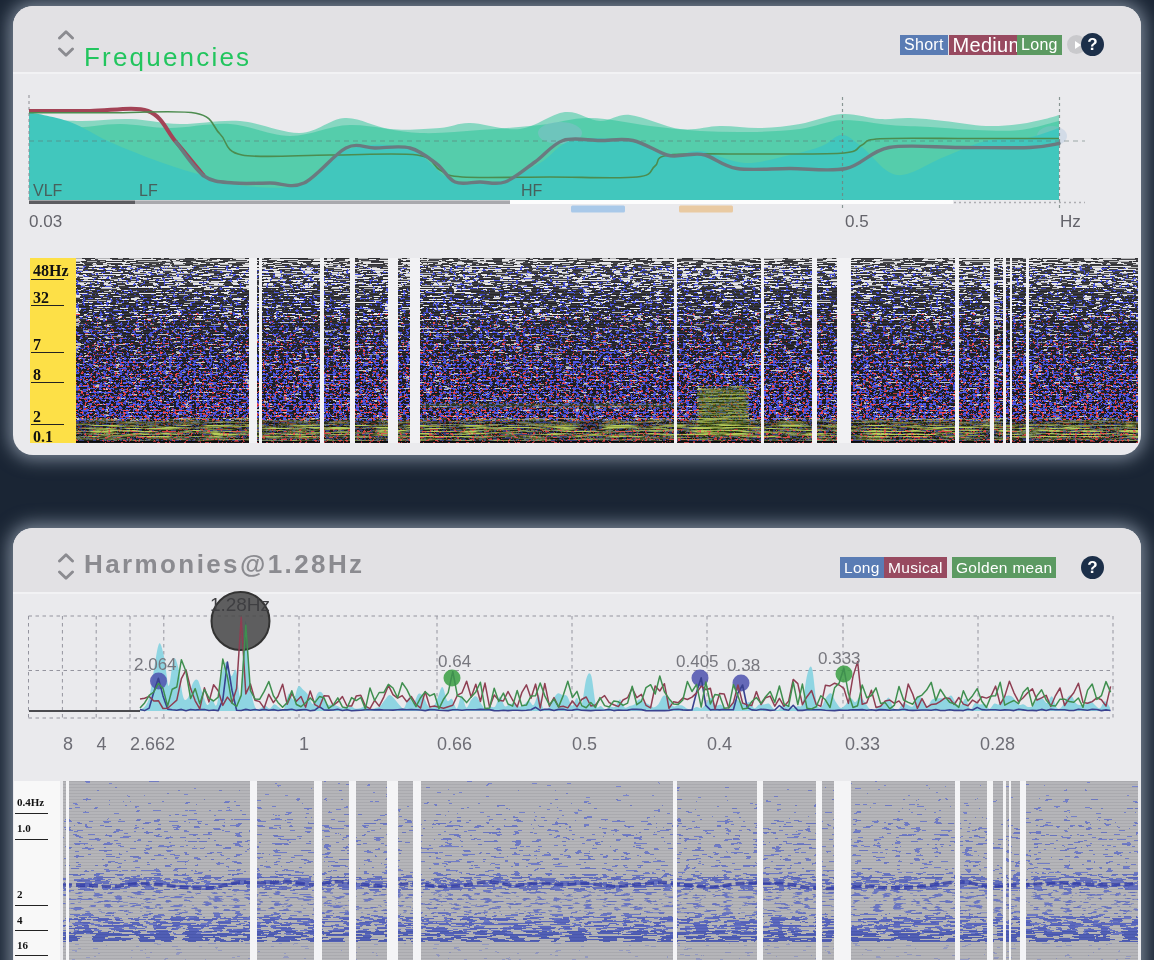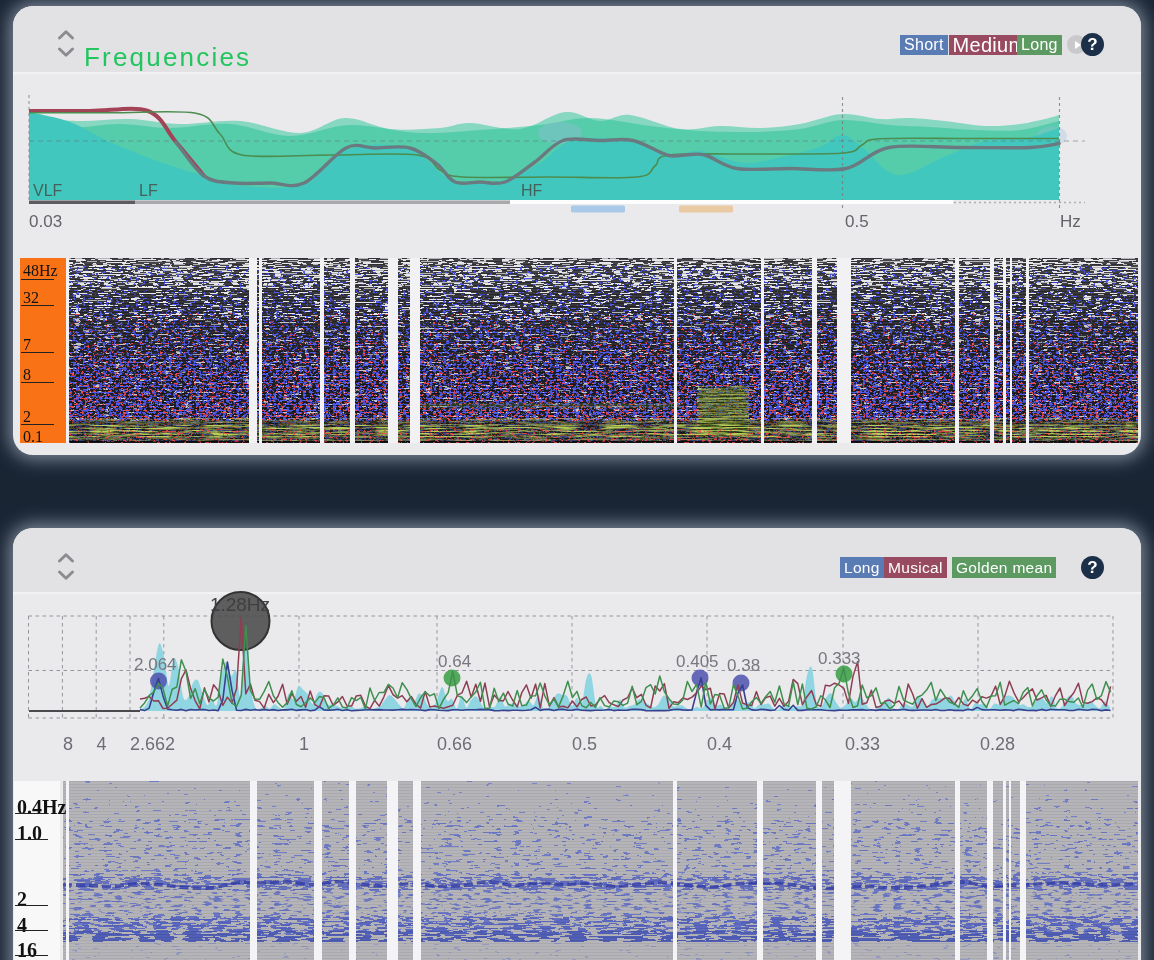--- a/index.html
+++ b/index.html
@@ -193,39 +193,40 @@
         <rect x="634" y="128" width="52" height="50" filter="url(#grn)" opacity="0.72"></rect>
         <rect y="160" width="1075" height="8" filter="url(#grn)" opacity="0.5"></rect>
         <rect y="167" width="1075" height="12" filter="url(#grn)"></rect>
         <rect y="178" width="1075" height="5" filter="url(#grn)" opacity="0.6"></rect>
         <rect y="183" width="1075" height="2" fill="#0d0d10"></rect>
 <rect x="0" y="171" width="1075" height="14" filter="url(#fRB)" opacity="0.75"></rect>
 </svg>
 <div style="position:absolute;left:0;top:0;width:1075px;height:185px;background:repeating-linear-gradient(180deg, rgba(0,0,0,0.22) 0px, rgba(0,0,0,0.22) 1px, rgba(255,255,255,0.03) 1px, rgba(255,255,255,0.03) 3px)"></div>
 <div style="position:absolute;left:3px;top:0;width:2.5px;height:185px;background:#f2f2f4"></div><div style="position:absolute;left:185.6px;top:0;width:8.4px;height:185px;background:#f2f2f4"></div><div style="position:absolute;left:195.8px;top:0;width:3.6px;height:185px;background:#f2f2f4"></div><div style="position:absolute;left:256.6px;top:0;width:4.2px;height:185px;background:#f2f2f4"></div><div style="position:absolute;left:287.3px;top:0;width:4.7px;height:185px;background:#f2f2f4"></div><div style="position:absolute;left:325px;top:0;width:10.4px;height:185px;background:#f2f2f4"></div><div style="position:absolute;left:347.3px;top:0;width:10.1px;height:185px;background:#f2f2f4"></div><div style="position:absolute;left:611px;top:0;width:3px;height:185px;background:#f2f2f4"></div><div style="position:absolute;left:698px;top:0;width:3.4px;height:185px;background:#f2f2f4"></div><div style="position:absolute;left:748.6px;top:0;width:5.3px;height:185px;background:#f2f2f4"></div><div style="position:absolute;left:773.8px;top:0;width:14.7px;height:185px;background:#f2f2f4"></div><div style="position:absolute;left:891.9px;top:0;width:3.7px;height:185px;background:#f2f2f4"></div><div style="position:absolute;left:926.6px;top:0;width:4.3px;height:185px;background:#f2f2f4"></div><div style="position:absolute;left:939.5px;top:0;width:3.7px;height:185px;background:#f2f2f4"></div><div style="position:absolute;left:946.5px;top:0;width:2.2px;height:185px;background:#f2f2f4"></div><div style="position:absolute;left:963px;top:0;width:3.4px;height:185px;background:#f2f2f4"></div>
 </div>
-<div style="position:absolute;left:20px;top:258px;width:46px;height:185px;background:#f97316;font-family:'Liberation Serif',serif;font-weight:normal;font-size:16px;color:#111">
+<div style="position:absolute;left:30px;top:258px;width:46px;height:185px;background:#fde047;font-family:'Liberation Serif',serif;font-weight:bold;font-size:16px;color:#111">
       <div style="position:absolute;left:3px;top:4px">48Hz</div>
       <div style="position:absolute;left:1px;top:20.5px;width:33px;border-top:1.6px solid #222"></div>
       <div style="position:absolute;left:3px;top:31px">32</div>
       <div style="position:absolute;left:1px;top:47px;width:33px;border-top:1.6px solid #222"></div>
       <div style="position:absolute;left:3px;top:78px">7</div>
       <div style="position:absolute;left:1px;top:94px;width:33px;border-top:1.6px solid #222"></div>
       <div style="position:absolute;left:3px;top:108px">8</div>
       <div style="position:absolute;left:1px;top:124px;width:33px;border-top:1.6px solid #222"></div>
       <div style="position:absolute;left:3px;top:150px">2</div>
       <div style="position:absolute;left:1px;top:166px;width:33px;border-top:1.6px solid #222"></div>
       <div style="position:absolute;left:3px;top:170px">0.1</div>
     </div>
 
 <div style="position:absolute;left:13px;top:528px;width:1128px;height:64px;background:#e2e1e4;border-radius:20px 20px 0 0;border-bottom:2px solid #f2f2f4"></div>
 <svg style="position:absolute;left:55px;top:553px" width="22" height="27" viewBox="0 0 22 27">
 <path d="M4.5 8 L11 1.8 L17.5 8" fill="none" stroke="#8b8b90" stroke-width="2.9" stroke-linecap="round" stroke-linejoin="round"></path>
 <path d="M4.5 19 L11 25.2 L17.5 19" fill="none" stroke="#8b8b90" stroke-width="2.9" stroke-linecap="round" stroke-linejoin="round"></path>
 </svg>
+<div style="position:absolute;left:84px;top:549px;font-size:26px;letter-spacing:2.4px;color:#8b8b90;font-weight:bold">Harmonies@1.28Hz</div>
 <div style="position:absolute;left:840px;top:556.5px;height:21px;line-height:21px;padding:0 4px;background:#5a7cb4;color:#fff;font-size:15.5px;letter-spacing:0.3px">Long</div>
 <div style="position:absolute;left:884px;top:556.5px;height:21px;line-height:21px;padding:0 4px;background:#984a60;color:#fff;font-size:15.5px;letter-spacing:0.3px">Musical</div>
 <div style="position:absolute;left:952px;top:556.5px;height:21px;line-height:21px;padding:0 4px;background:#5c9a62;color:#fff;font-size:15.5px;letter-spacing:0.3px">Golden mean</div>
 <div style="position:absolute;left:1081px;top:556px;width:23px;height:23px;border-radius:50%;background:#1c2f49;color:#fff;font-size:17px;font-weight:bold;text-align:center;line-height:23px">?</div>
 
 <svg style="position:absolute;left:0;top:0" width="1154" height="780" viewBox="0 0 1154 780">
 <line x1="28.5" y1="616" x2="28.5" y2="718" stroke="#94949e" stroke-width="1" stroke-dasharray="3.5,3.5"></line>
       <line x1="62.4" y1="616" x2="62.4" y2="718" stroke="#94949e" stroke-width="1" stroke-dasharray="3.5,3.5"></line>
       <line x1="96.2" y1="616" x2="96.2" y2="718" stroke="#94949e" stroke-width="1" stroke-dasharray="3.5,3.5"></line>
       <line x1="130" y1="616" x2="130" y2="718" stroke="#94949e" stroke-width="1" stroke-dasharray="3.5,3.5"></line>
@@ -327,21 +328,21 @@
         <rect x="0" y="108" width="1075" height="26" filter="url(#s3)" opacity="0.55"></rect>
 <rect x="0" y="132" width="1075" height="22" filter="url(#s3)"></rect>
 <rect x="0" y="136" width="1075" height="18" filter="url(#s4)"></rect>
 <rect x="0" y="150" width="1075" height="11" filter="url(#s5)"></rect>
 <rect x="0" y="162" width="1075" height="17" filter="url(#s1)" opacity="0.5"></rect>
 <path d="M0.0,104.0C4.2,104.1 16.7,104.1 25.0,104.4C33.3,104.6 41.7,105.8 50.0,105.5C58.3,105.2 66.7,102.8 75.0,102.5C83.3,102.3 91.7,103.4 100.0,104.1C108.3,104.8 116.7,106.3 125.0,106.8C133.3,107.2 141.7,107.7 150.0,106.8C158.3,105.9 166.7,102.2 175.0,101.4C183.3,100.6 191.7,102.0 200.0,102.0C208.3,101.9 216.7,100.6 225.0,100.9C233.3,101.1 241.7,103.6 250.0,103.6C258.3,103.6 266.7,100.7 275.0,100.7C283.3,100.7 291.7,103.0 300.0,103.7C308.3,104.4 316.7,105.3 325.0,105.0C333.3,104.8 341.7,102.4 350.0,102.4C358.3,102.5 366.7,104.9 375.0,105.2C383.3,105.6 391.7,105.4 400.0,104.6C408.3,103.9 416.7,100.7 425.0,100.7C433.3,100.6 441.7,104.1 450.0,104.4C458.3,104.7 466.7,102.5 475.0,102.3C483.3,102.1 491.7,103.4 500.0,103.4C508.3,103.4 516.7,102.2 525.0,102.5C533.3,102.8 541.7,105.2 550.0,105.4C558.3,105.5 566.7,104.2 575.0,103.6C583.3,103.0 591.7,101.5 600.0,101.6C608.3,101.7 616.7,103.6 625.0,104.3C633.3,105.0 641.7,106.2 650.0,106.0C658.3,105.7 666.7,103.3 675.0,102.6C683.3,102.0 691.7,102.0 700.0,102.1C708.3,102.1 716.7,102.4 725.0,103.2C733.3,104.0 741.7,106.4 750.0,107.1C758.3,107.7 766.7,107.6 775.0,107.3C783.3,107.0 791.7,105.3 800.0,105.2C808.3,105.1 816.7,106.6 825.0,106.8C833.3,107.0 841.7,107.0 850.0,106.4C858.3,105.8 866.7,104.0 875.0,103.1C883.3,102.3 891.7,100.8 900.0,101.1C908.3,101.5 916.7,104.5 925.0,105.1C933.3,105.6 941.7,104.7 950.0,104.4C958.3,104.1 966.7,103.4 975.0,103.0C983.3,102.6 991.7,102.0 1000.0,102.1C1008.3,102.1 1016.7,103.1 1025.0,103.3C1033.3,103.6 1041.7,103.9 1050.0,103.8C1058.3,103.6 1070.8,102.6 1075.0,102.4" fill="none" stroke="#2e39a8" stroke-width="3.5" opacity="0.8" stroke-dasharray="9,4"></path>
 </svg>
 <div style="position:absolute;left:0;top:0;width:1075px;height:179px;background:repeating-linear-gradient(180deg, rgba(60,60,80,0.08) 0px, rgba(60,60,80,0.08) 1px, rgba(255,255,255,0.03) 1px, rgba(255,255,255,0.03) 3px)"></div>
 <div style="position:absolute;left:3px;top:0;width:3px;height:179px;background:#f4f4f6"></div><div style="position:absolute;left:187px;top:0;width:7px;height:179px;background:#f4f4f6"></div><div style="position:absolute;left:251px;top:0;width:8px;height:179px;background:#f4f4f6"></div><div style="position:absolute;left:286px;top:0;width:7px;height:179px;background:#f4f4f6"></div><div style="position:absolute;left:324px;top:0;width:11px;height:179px;background:#f4f4f6"></div><div style="position:absolute;left:350px;top:0;width:8px;height:179px;background:#f4f4f6"></div><div style="position:absolute;left:610px;top:0;width:4px;height:179px;background:#f4f4f6"></div><div style="position:absolute;left:694px;top:0;width:6px;height:179px;background:#f4f4f6"></div><div style="position:absolute;left:753px;top:0;width:6px;height:179px;background:#f4f4f6"></div><div style="position:absolute;left:771px;top:0;width:17px;height:179px;background:#f4f4f6"></div><div style="position:absolute;left:892px;top:0;width:5px;height:179px;background:#f4f4f6"></div><div style="position:absolute;left:924px;top:0;width:6px;height:179px;background:#f4f4f6"></div><div style="position:absolute;left:940px;top:0;width:3px;height:179px;background:#f4f4f6"></div><div style="position:absolute;left:946px;top:0;width:2px;height:179px;background:#f4f4f6"></div><div style="position:absolute;left:957px;top:0;width:6px;height:179px;background:#f4f4f6"></div>
 </div>
-<div style="position:absolute;left:14px;top:781px;width:46px;height:179px;background:#f8f8f8;font-family:'Liberation Serif',serif;font-weight:bold;font-size:20px;color:#111">
+<div style="position:absolute;left:14px;top:781px;width:46px;height:179px;background:#f8f8f8;font-family:'Liberation Serif',serif;font-weight:bold;font-size:11px;color:#111">
       <div style="position:absolute;left:3px;top:15px">0.4Hz</div>
       <div style="position:absolute;left:1px;top:32px;width:33px;border-top:1.6px solid #222"></div>
       <div style="position:absolute;left:3px;top:41px">1.0</div>
       <div style="position:absolute;left:1px;top:58px;width:33px;border-top:1.6px solid #222"></div>
       <div style="position:absolute;left:3px;top:107px">2</div>
       <div style="position:absolute;left:1px;top:124px;width:33px;border-top:1.6px solid #222"></div>
       <div style="position:absolute;left:3px;top:133px">4</div>
       <div style="position:absolute;left:1px;top:149px;width:33px;border-top:1.6px solid #222"></div>
       <div style="position:absolute;left:3px;top:158px">16</div>
       <div style="position:absolute;left:1px;top:174px;width:33px;border-top:1.6px solid #222"></div>

